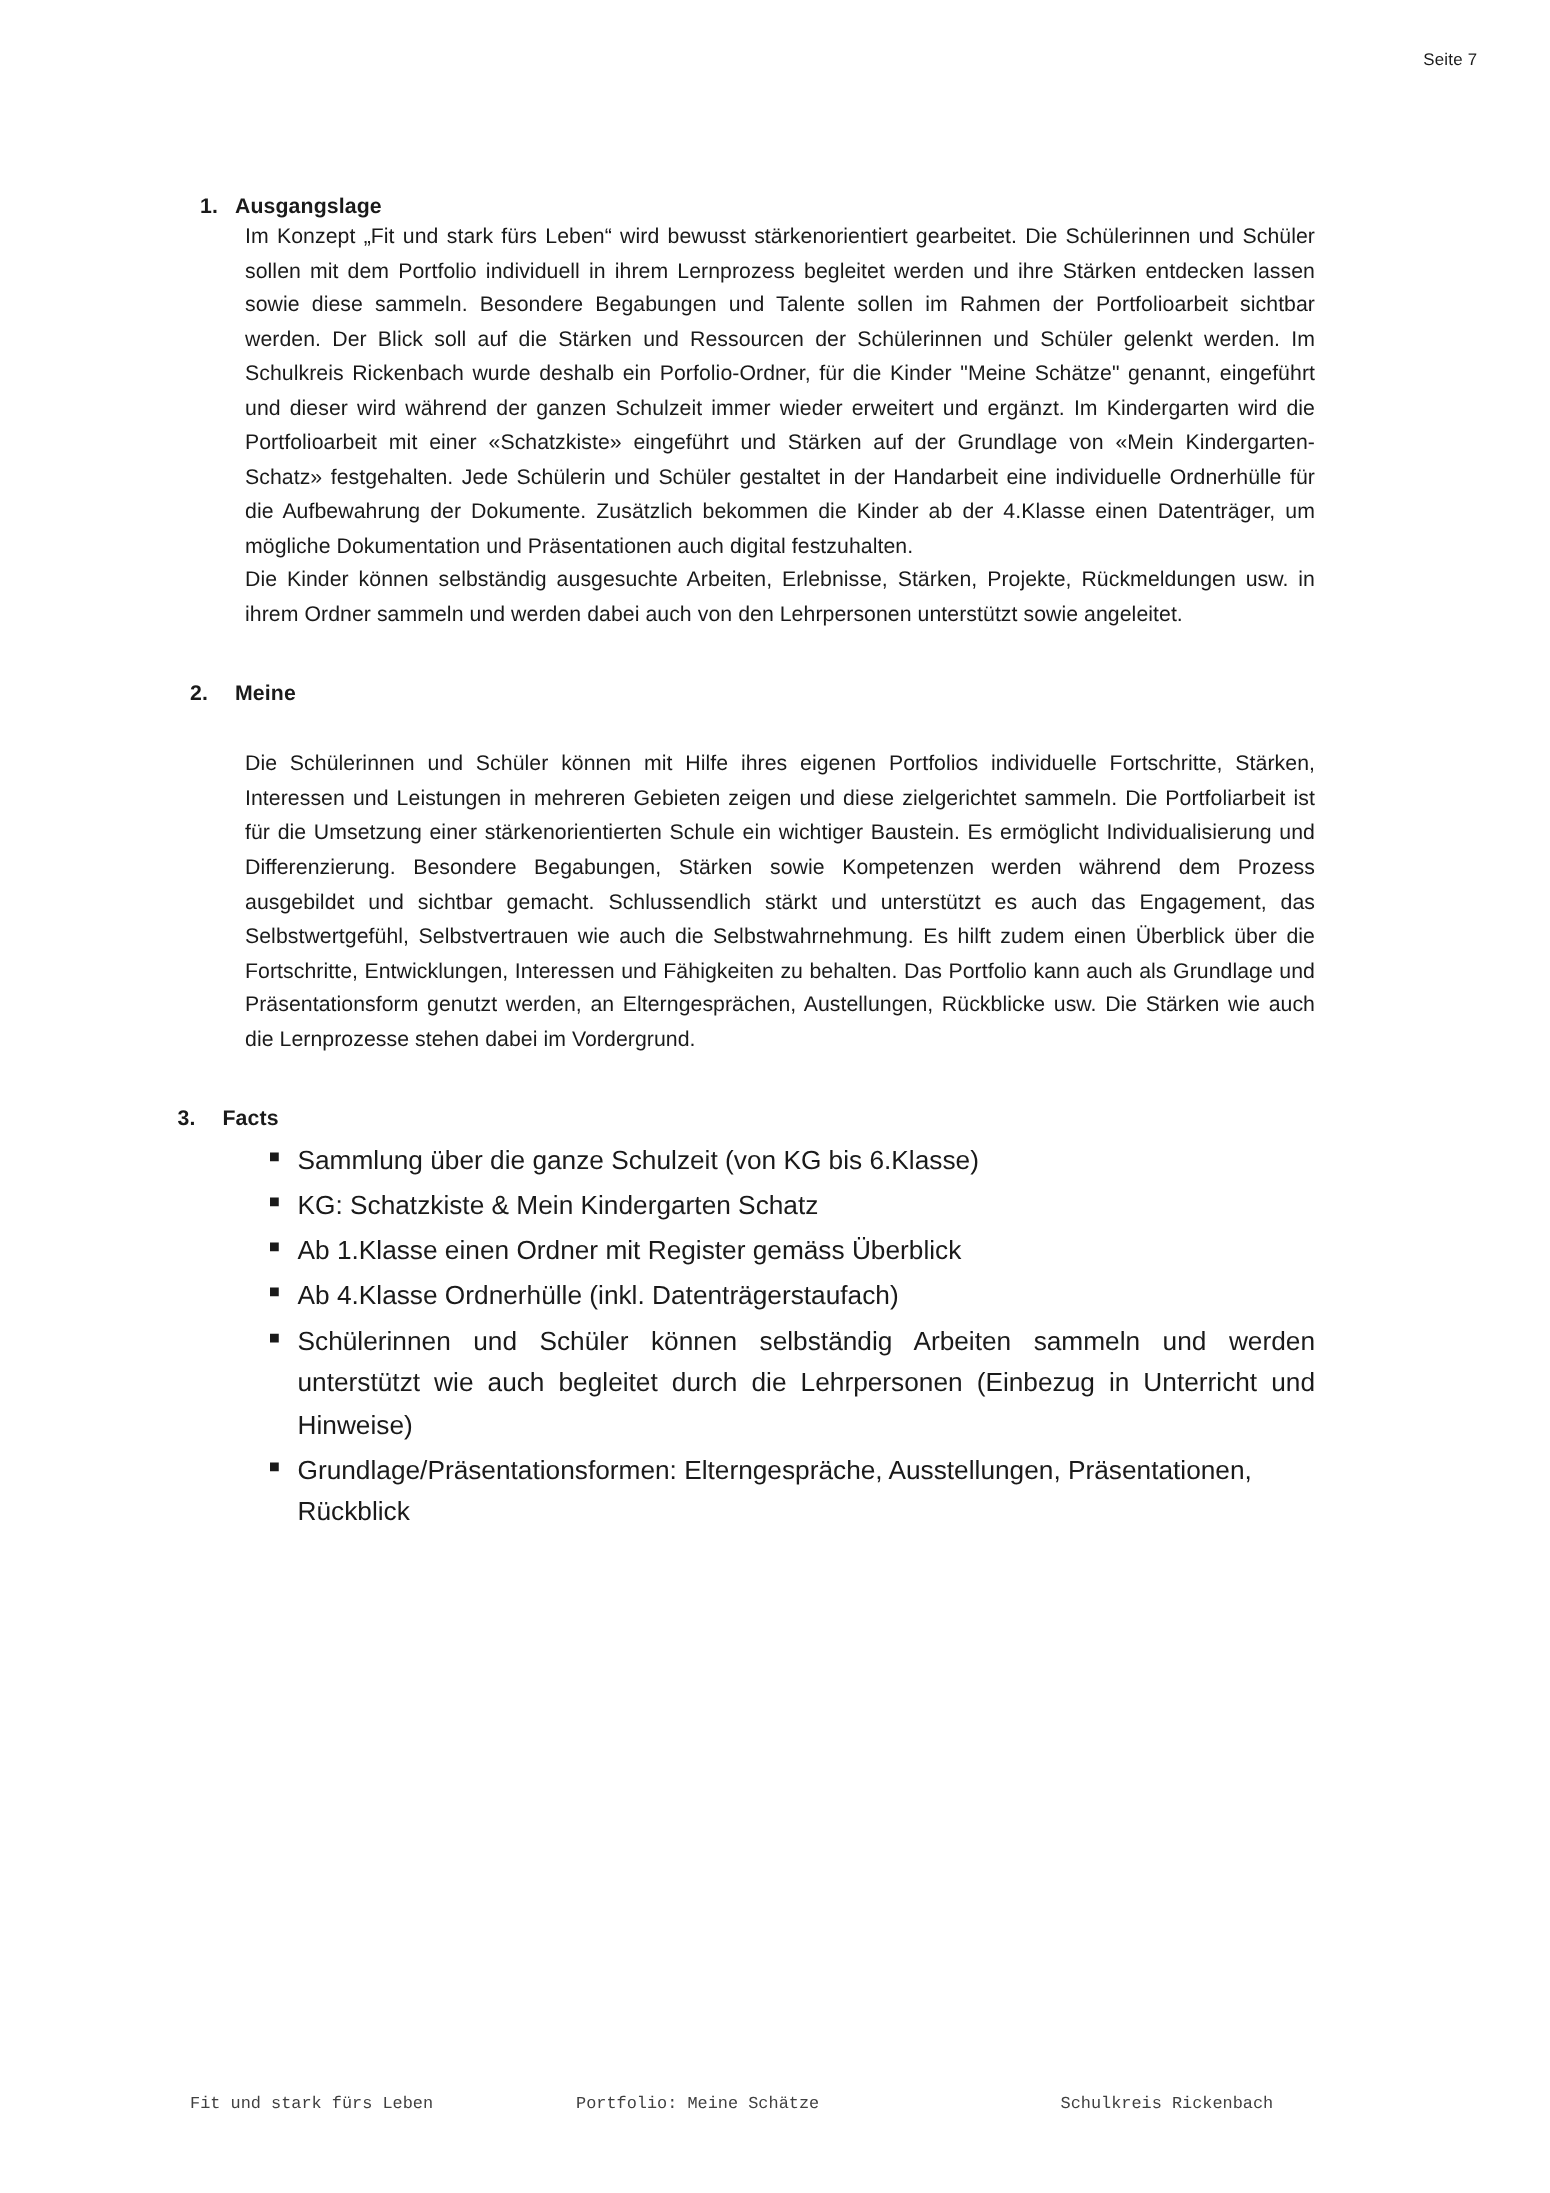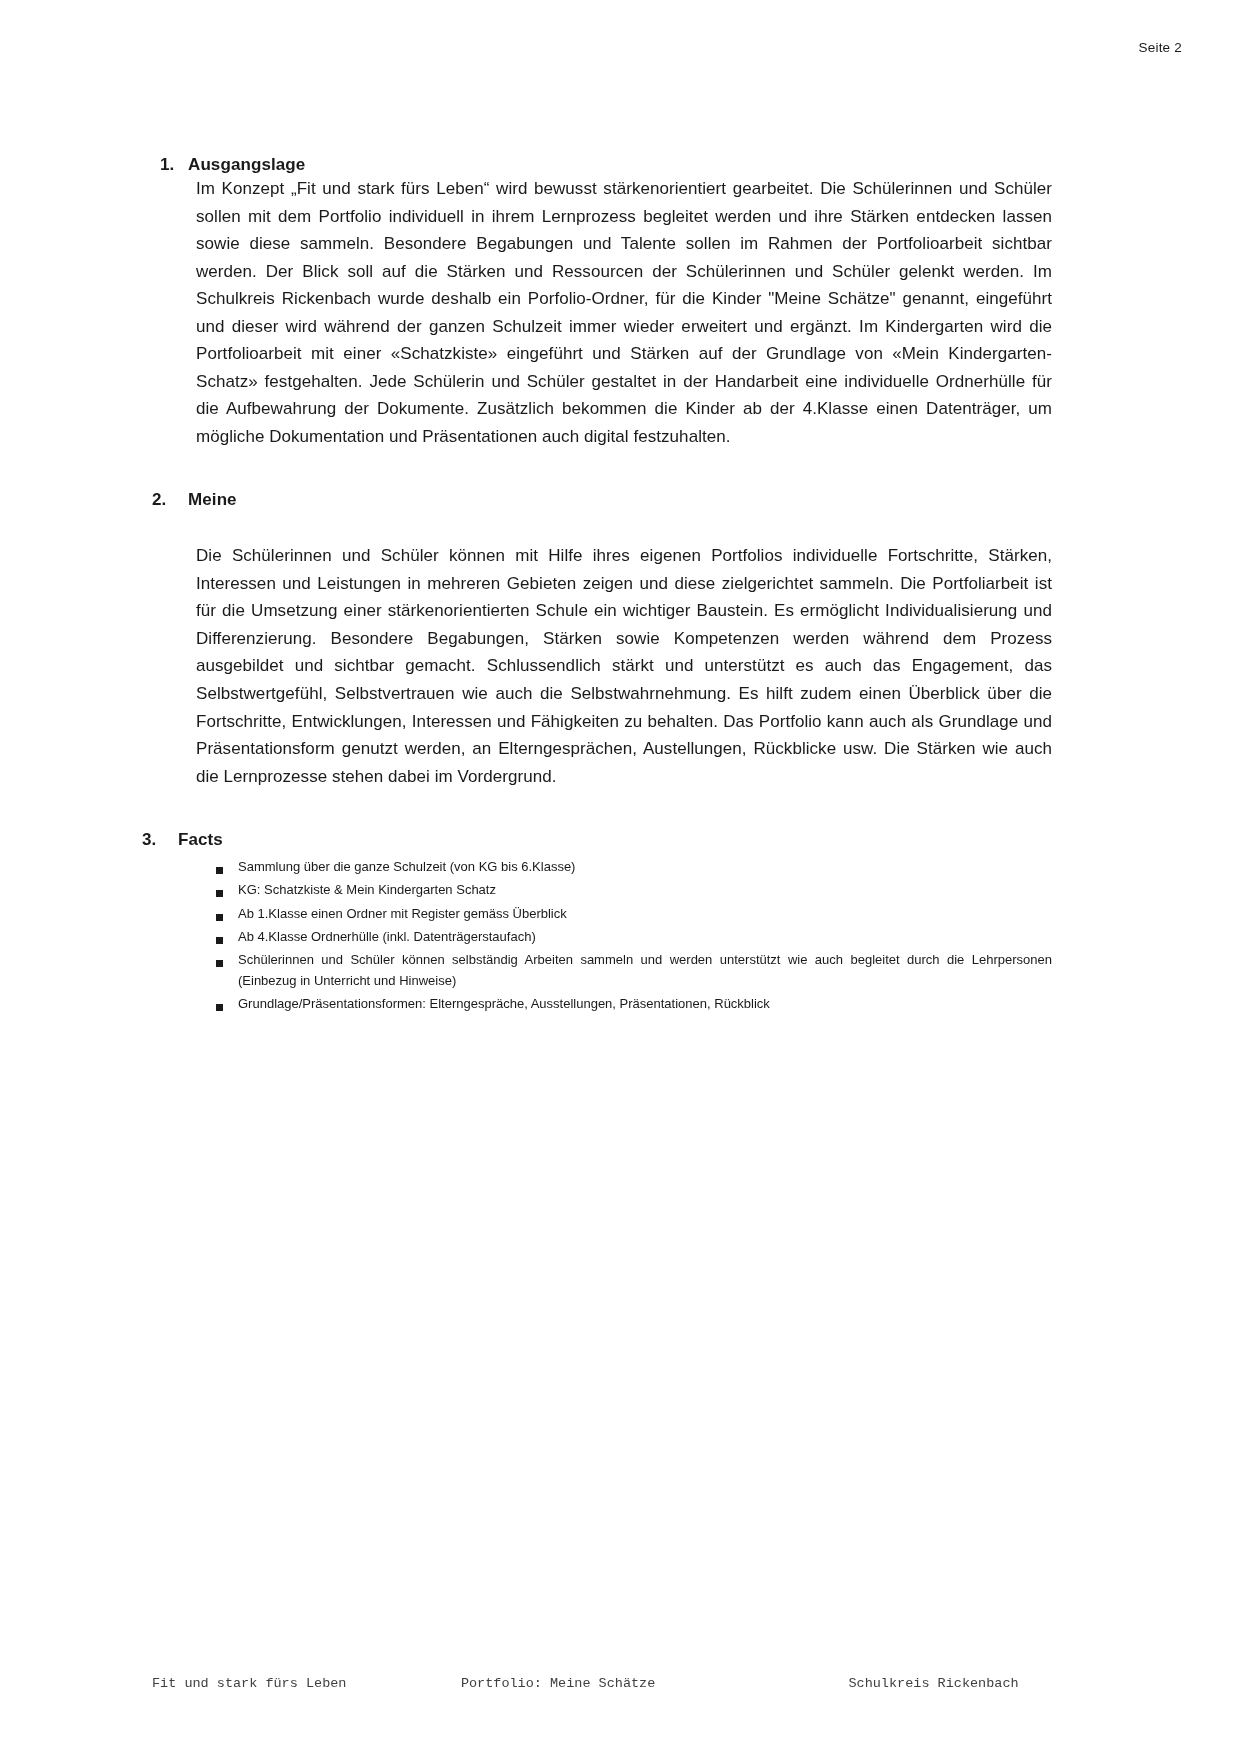--- a/index.html
+++ b/index.html
@@ -70,21 +70,21 @@
     margin: 0;
   }
   .gap-before {
     margin-top: 32px;
   }
   .bullets {
     margin-left: 44px;
     margin-top: 7px;
     list-style: none;
     padding: 0;
-    font-size: 13px;
+    font-size: 21px;
     line-height: 1.6;
   }
   .bullets li {
     position: relative;
     padding-left: 42px;
     margin-bottom: 2.5px;
   }
   .bullets li .sq {
     position: absolute;
     left: 20px;
@@ -109,31 +109,32 @@
   }
   .footer .f-left { flex: 0 0 33%; text-align: left; }
   .footer .f-center { flex: 0 0 34%; text-align: left; }
   .footer .f-right { flex: 0 0 33%; text-align: center; }
 </style>
 </head>
 <body>
 
 <div class="page">
 
-  <div class="page-header">Seite 2</div>
+  <div class="page-header">Seite 7</div>
 
   <div class="content">
 
     <div class="section">
       <div class="sec-head">
         <span class="sec-num">1.</span>
         <span class="sec-title">Ausgangslage</span>
       </div>
       <div class="sec-body">
         <p>Im Konzept „Fit und stark fürs Leben“ wird bewusst stärkenorientiert gearbeitet. Die Schülerinnen und Schüler sollen mit dem Portfolio individuell in ihrem Lernprozess begleitet werden und ihre Stärken entdecken lassen sowie diese sammeln. Besondere Begabungen und Talente sollen im Rahmen der Portfolioarbeit sichtbar werden. Der Blick soll auf die Stärken und Ressourcen der Schülerinnen und Schüler gelenkt werden. Im Schulkreis Rickenbach wurde deshalb ein Porfolio-Ordner, für die Kinder "Meine Schätze" genannt, eingeführt und dieser wird während der ganzen Schulzeit immer wieder erweitert und ergänzt. Im Kindergarten wird die Portfolioarbeit mit einer «Schatzkiste» eingeführt und Stärken auf der Grundlage von «Mein Kindergarten-Schatz» festgehalten. Jede Schülerin und Schüler gestaltet in der Handarbeit eine individuelle Ordnerhülle für die Aufbewahrung der Dokumente. Zusätzlich bekommen die Kinder ab der 4.Klasse einen Datenträger, um mögliche Dokumentation und Präsentationen auch digital festzuhalten.</p>
+        <p>Die Kinder können selbständig ausgesuchte Arbeiten, Erlebnisse, Stärken, Projekte, Rückmeldungen usw. in ihrem Ordner sammeln und werden dabei auch von den Lehrpersonen unterstützt sowie angeleitet.</p>
       </div>
     </div>
 
     <div class="section" style="margin-top:40px;">
       <div class="sec-head">
         <span class="sec-num wide">2.</span>
         <span class="sec-title">Meine</span>
       </div>
       <div class="sec-body gap-before">
         <p>Die Schülerinnen und Schüler können mit Hilfe ihres eigenen Portfolios individuelle Fortschritte, Stärken, Interessen und Leistungen in mehreren Gebieten zeigen und diese zielgerichtet sammeln. Die Portfoliarbeit ist für die Umsetzung einer stärkenorientierten Schule ein wichtiger Baustein. Es ermöglicht Individualisierung und Differenzierung. Besondere Begabungen, Stärken sowie Kompetenzen werden während dem Prozess ausgebildet und sichtbar gemacht. Schlussendlich stärkt und unterstützt es auch das Engagement, das Selbstwertgefühl, Selbstvertrauen wie auch die Selbstwahrnehmung. Es hilft zudem einen Überblick über die Fortschritte, Entwicklungen, Interessen und Fähigkeiten zu behalten. Das Portfolio kann auch als Grundlage und Präsentationsform genutzt werden, an Elterngesprächen, Austellungen, Rückblicke usw. Die Stärken wie auch die Lernprozesse stehen dabei im Vordergrund.</p>

